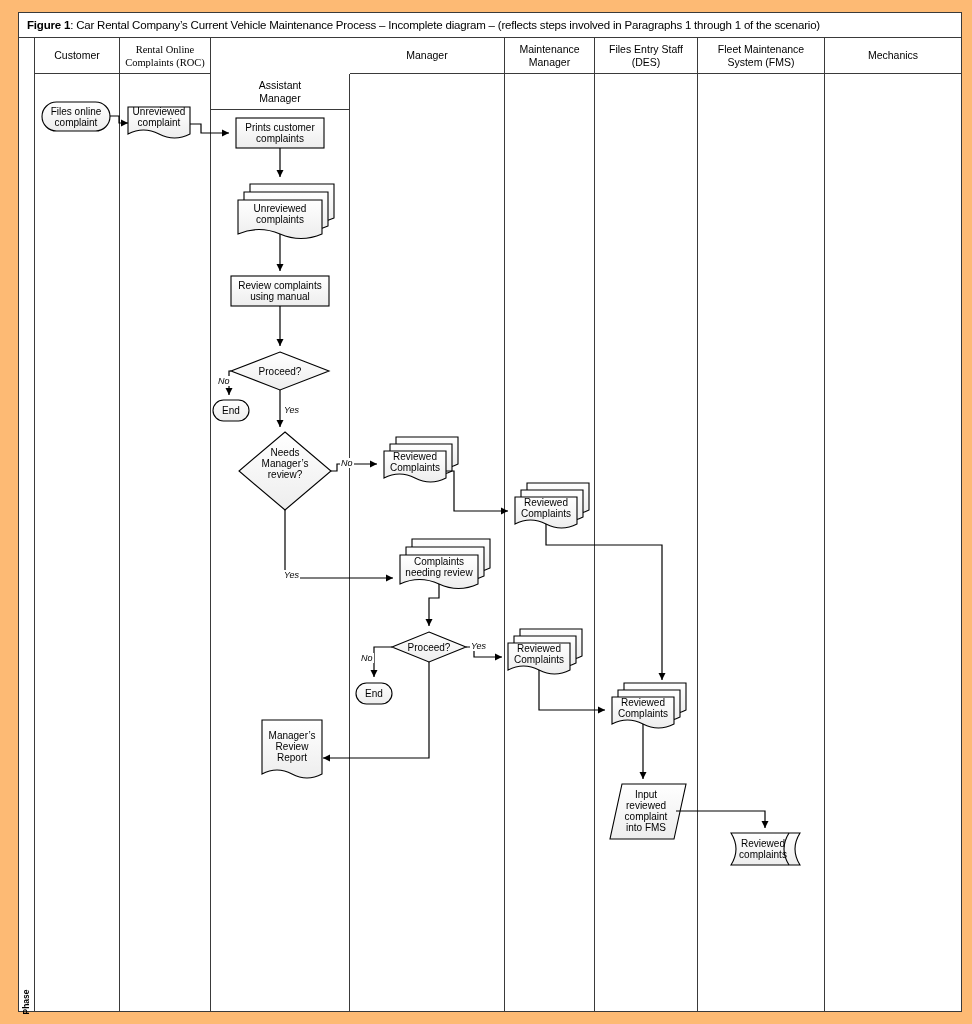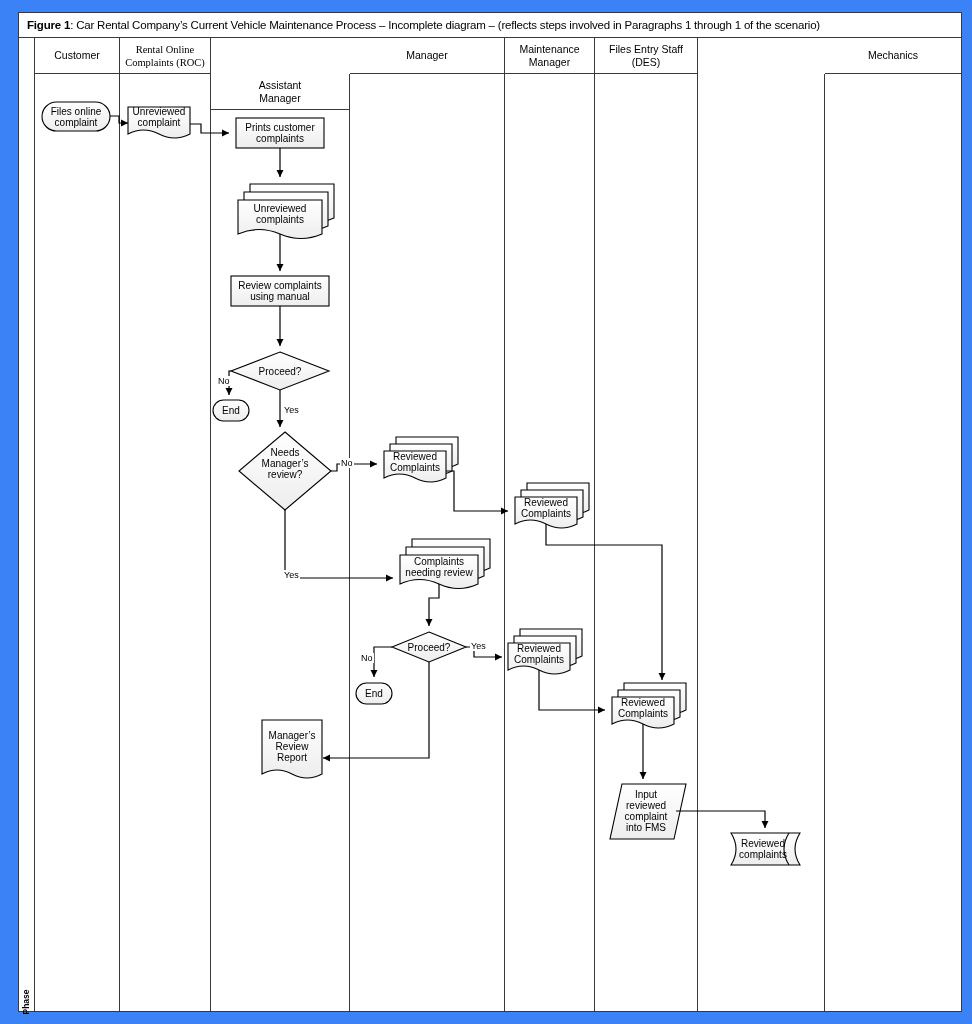--- a/index.html
+++ b/index.html
@@ -1,36 +1,36 @@
 <!DOCTYPE html>
 <html><head>
 <meta charset="utf-8">
 <style>
   html,body{margin:0;padding:0;background:#ffffff;}
   body{width:972px;height:1024px;font-family:"Liberation Sans",sans-serif;color:#000;}
-  #page{position:relative;width:972px;height:1024px;overflow:hidden;background:#3b82f6;}
+  #page{position:relative;width:972px;height:1024px;overflow:hidden;background:#fdba74;}
   #frame{position:absolute;left:18px;top:12px;width:944px;height:1000px;border:1.5px solid #3a3a3a;box-sizing:border-box;background:#fff;}
   #title{position:absolute;left:18px;top:12px;width:944px;height:26px;box-sizing:border-box;
          border-bottom:1.5px solid #3a3a3a;display:flex;align-items:center;padding-left:9px;
          font-size:11.5px;letter-spacing:-0.2px;white-space:nowrap;}
   #title b{font-weight:bold;}
   #phasecol{position:absolute;left:18px;top:38px;width:17px;height:974px;box-sizing:border-box;border-right:1.5px solid #3a3a3a;}
   #phaselabel{position:absolute;left:-17px;bottom:2px;width:50px;height:16px;
               transform:rotate(-90deg);transform-origin:center;font-size:8.5px;font-weight:bold;
               display:flex;align-items:center;justify-content:center;}
   .lane-head{position:absolute;top:38px;height:36px;box-sizing:border-box;
              border-right:1.5px solid #3a3a3a;border-bottom:1.5px solid #3a3a3a;
              display:flex;align-items:center;justify-content:center;text-align:center;
              font-size:10.5px;line-height:13px;padding:0 3px;}
   .lane-body{position:absolute;top:74px;height:938px;box-sizing:border-box;border-right:1.5px solid #3a3a3a;}
   .lane-head.last,.lane-body.last{border-right:none;}
   svg#flow{position:absolute;left:0;top:0;width:972px;height:1024px;pointer-events:none;}
   .shp-label{position:absolute;display:flex;align-items:center;justify-content:center;
              text-align:center;font-size:10px;line-height:11px;white-space:pre-line;}
-  .edge-label{position:absolute;font-size:9px;background:#fff;padding:0 1px;}
+  .edge-label{position:absolute;font-size:9px;background:#fff;padding:0 1px;font-style:italic;}
 </style>
 </head>
 <body>
 
 <div id="page">
 
   <div id="frame"></div>
 
   <div id="title">
     <b>Figure 1</b>
@@ -51,20 +51,23 @@
       <span>Assistant<br>Manager</span>
     </div>
   <div class="lane-head" style="left:350px;width:155px;">
       <span>Manager</span>
     </div>
   <div class="lane-head" style="left:505px;width:90px;">
       <span>Maintenance<br>Manager</span>
     </div>
   <div class="lane-head" style="left:595px;width:103px;">
       <span>Files Entry Staff (DES)</span>
+    </div>
+  <div class="lane-head" style="left:698px;width:127px;">
+      <span>Fleet Maintenance<br>System (FMS)</span>
     </div>
   <div class="lane-head last" style="left:825px;width:136px;">
       <span>Mechanics</span>
     </div>
 
   <div class="lane-body" style="left:35px;width:85px;"></div>
   <div class="lane-body" style="left:120px;width:91px;"></div>
   <div class="lane-body" style="left:211px;width:139px;"></div>
   <div class="lane-body" style="left:350px;width:155px;"></div>
   <div class="lane-body" style="left:505px;width:90px;"></div>

